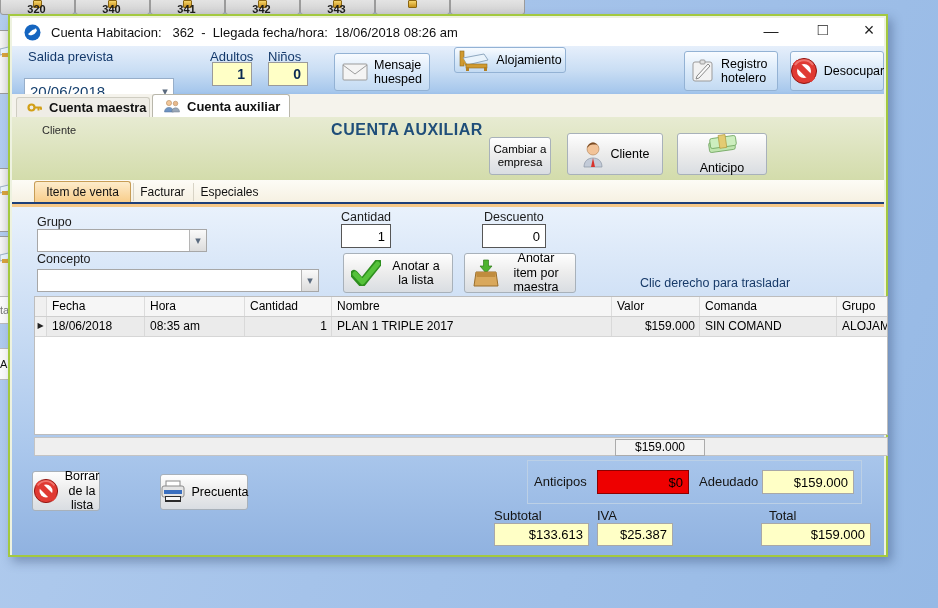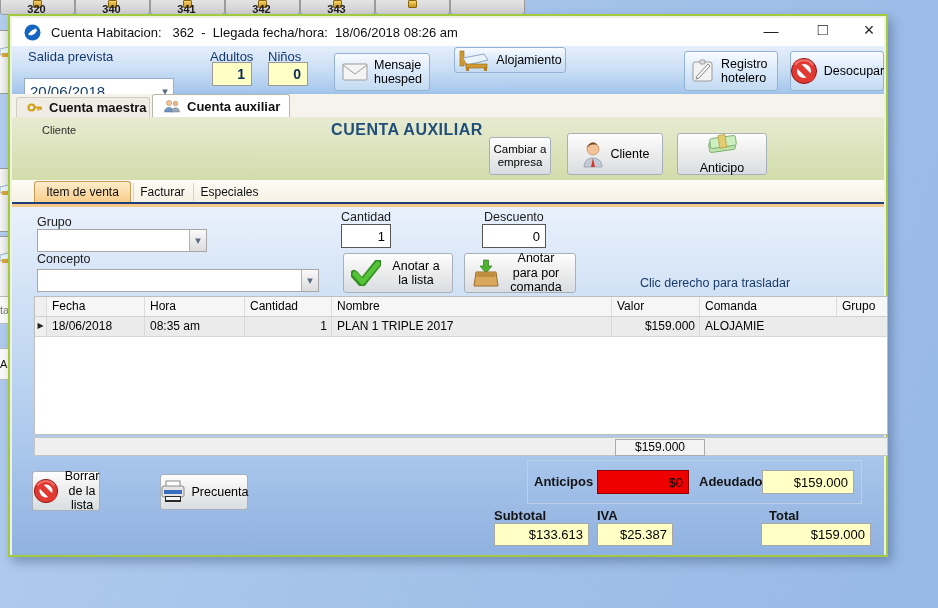--- a/index.html
+++ b/index.html
@@ -80,21 +80,21 @@
   .t-head>div{border-right:1px solid #dcdcdc;padding:2px 0 0 5px;box-sizing:border-box;overflow:hidden;white-space:nowrap;}
   .t-data{background:#ebebeb;border-bottom:1px solid #d6d6d6;height:19px;}
   .t-data>div{border-right:1px solid #d9d9d9;padding:2px 4px 0 5px;box-sizing:border-box;overflow:hidden;white-space:nowrap;}
   .t-sel{background:#f0f0f0;border-right:1px solid #c9c9c9;padding:0 !important;text-align:center;font-size:8px;line-height:18px;color:#222;}
   .num{text-align:right;}
   .total-bar{position:absolute;left:22px;top:233px;width:854px;height:19px;background:#efefef;
              border:1px solid #c4c4c4;box-sizing:border-box;}
   .total-cell{position:absolute;left:580px;top:1px;width:88px;height:15px;background:#f3f3f3;
               border:1px solid #ababab;font-size:12px;text-align:center;line-height:15px;}
   .groupbox{position:absolute;left:515px;top:256px;width:335px;height:44px;border:1px solid #bcd0e6;box-sizing:border-box;}
-  .f-label{position:absolute;font-size:13px;color:#141414;font-weight:bold;}
+  .f-label{position:absolute;font-size:13px;color:#141414;}
   .disp{position:absolute;box-sizing:border-box;font-size:13px;color:#000;
         display:flex;align-items:center;justify-content:flex-end;padding-right:5px;}
   .disp.yellow{background:#ffffc6;border:1px solid #a8a8a8;}
   .disp.red{background:#ee0000;border:1px solid #8c0000;}
   .icon{display:inline-flex;flex:0 0 auto;}
 </style>
 </head>
 <body>
 
 <div class="stage">
@@ -315,21 +315,21 @@
       </div>
 
       <div class="btn-gray abs" style="left:452px;top:49px;width:112px;height:40px;">
         <span class="icon">
           <svg width="26" height="28" viewBox="0 0 26 28">
             <polygon points="13,14 7,7 10.5,7 10.5,1 15.5,1 15.5,7 19,7" fill="#4db32e" stroke="#2e7a18" stroke-width=".7"></polygon>
             <polygon points="3,13 23,13 25,27 1,27" fill="#d9a85c" stroke="#9a6f2c" stroke-width="1"></polygon>
             <polygon points="3,13 23,13 22.2,18 3.8,18" fill="#c08c3e"></polygon>
           </svg>
         </span>
-        <span class="btn-txt" style="width:62px;text-align:center;">Anotar para por comanda</span>
+        <span class="btn-txt" style="width:62px;text-align:center;">Anotar item por maestra</span>
       </div>
 
       <span class="hint" style="left:628px;top:72px;">Clic derecho para trasladar</span>
 
       <div class="items-table">
         <div class="t-row t-head">
           <div class="t-sel"></div>
           <div>Fecha</div>
           <div>Hora</div>
           <div>Cantidad</div>
@@ -338,20 +338,21 @@
           <div>Comanda</div>
           <div style="border-right:none;">Grupo</div>
         </div>
         <div class="t-row t-data">
           <div class="t-sel">▶</div>
           <div>18/06/2018</div>
           <div>08:35 am</div>
           <div class="num">1</div>
           <div>PLAN 1 TRIPLE 2017</div>
           <div class="num">$159.000</div>
+          <div>SIN COMAND</div>
           <div style="border-right:none;">ALOJAMIE</div>
         </div>
       </div>
 
       <div class="total-bar">
         <div class="total-cell">$159.000</div>
       </div>
 
       <div class="btn-gray abs" style="left:20px;top:267px;width:68px;height:40px;">
         <span class="icon">

